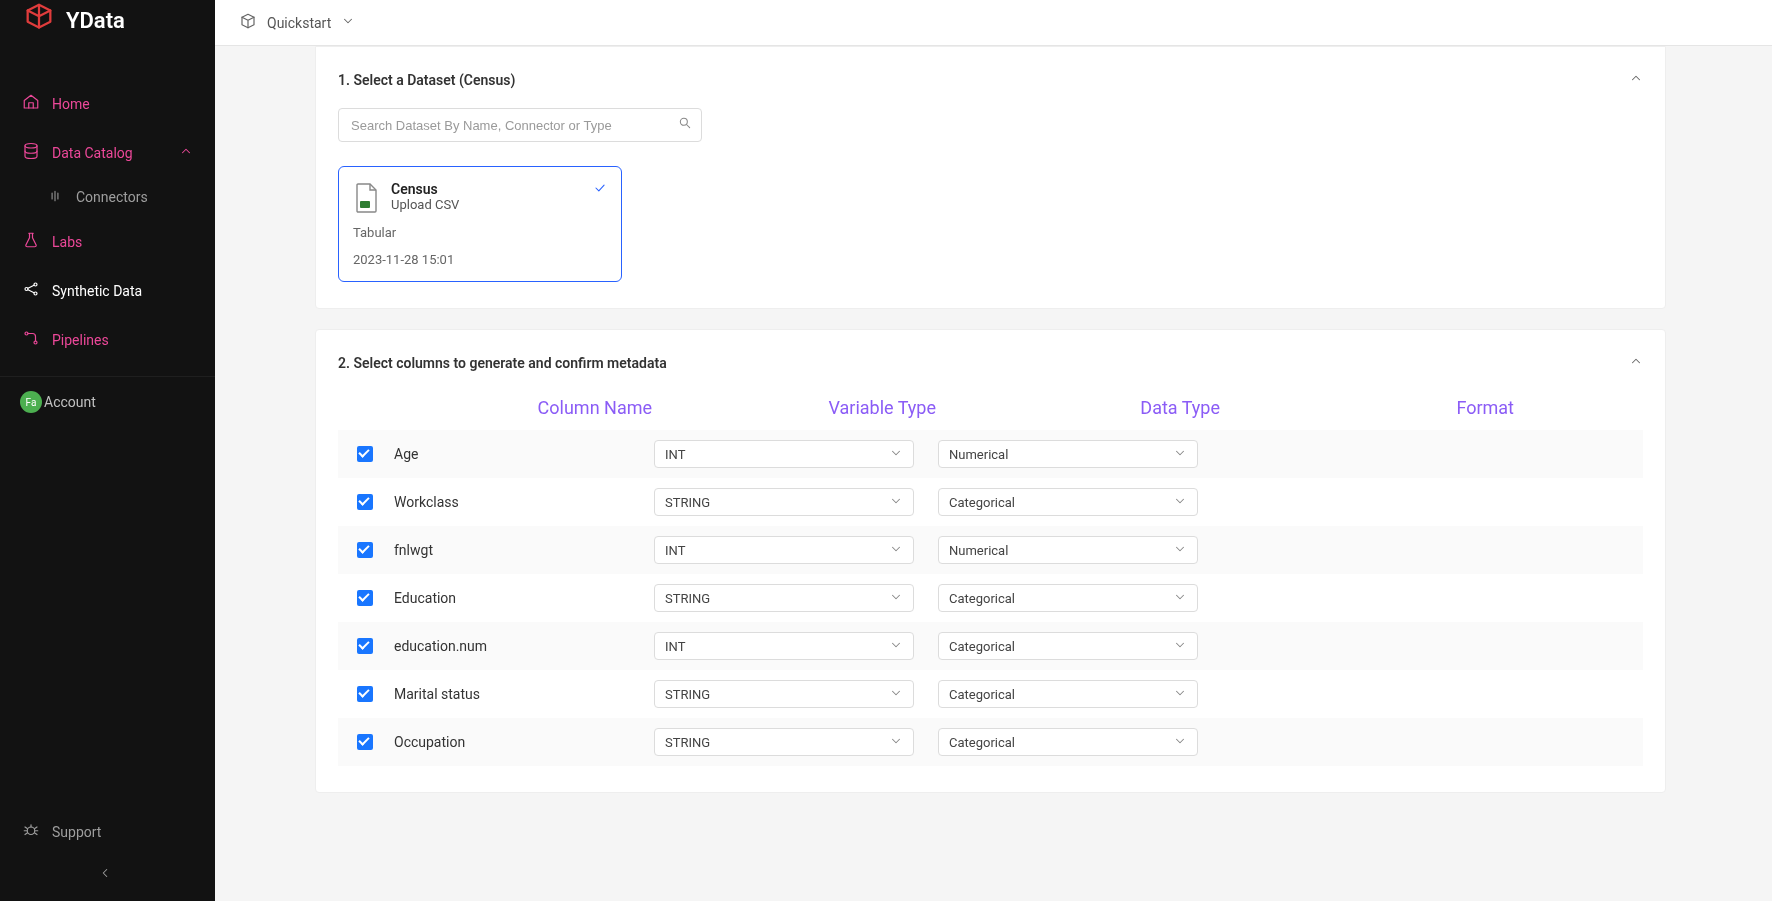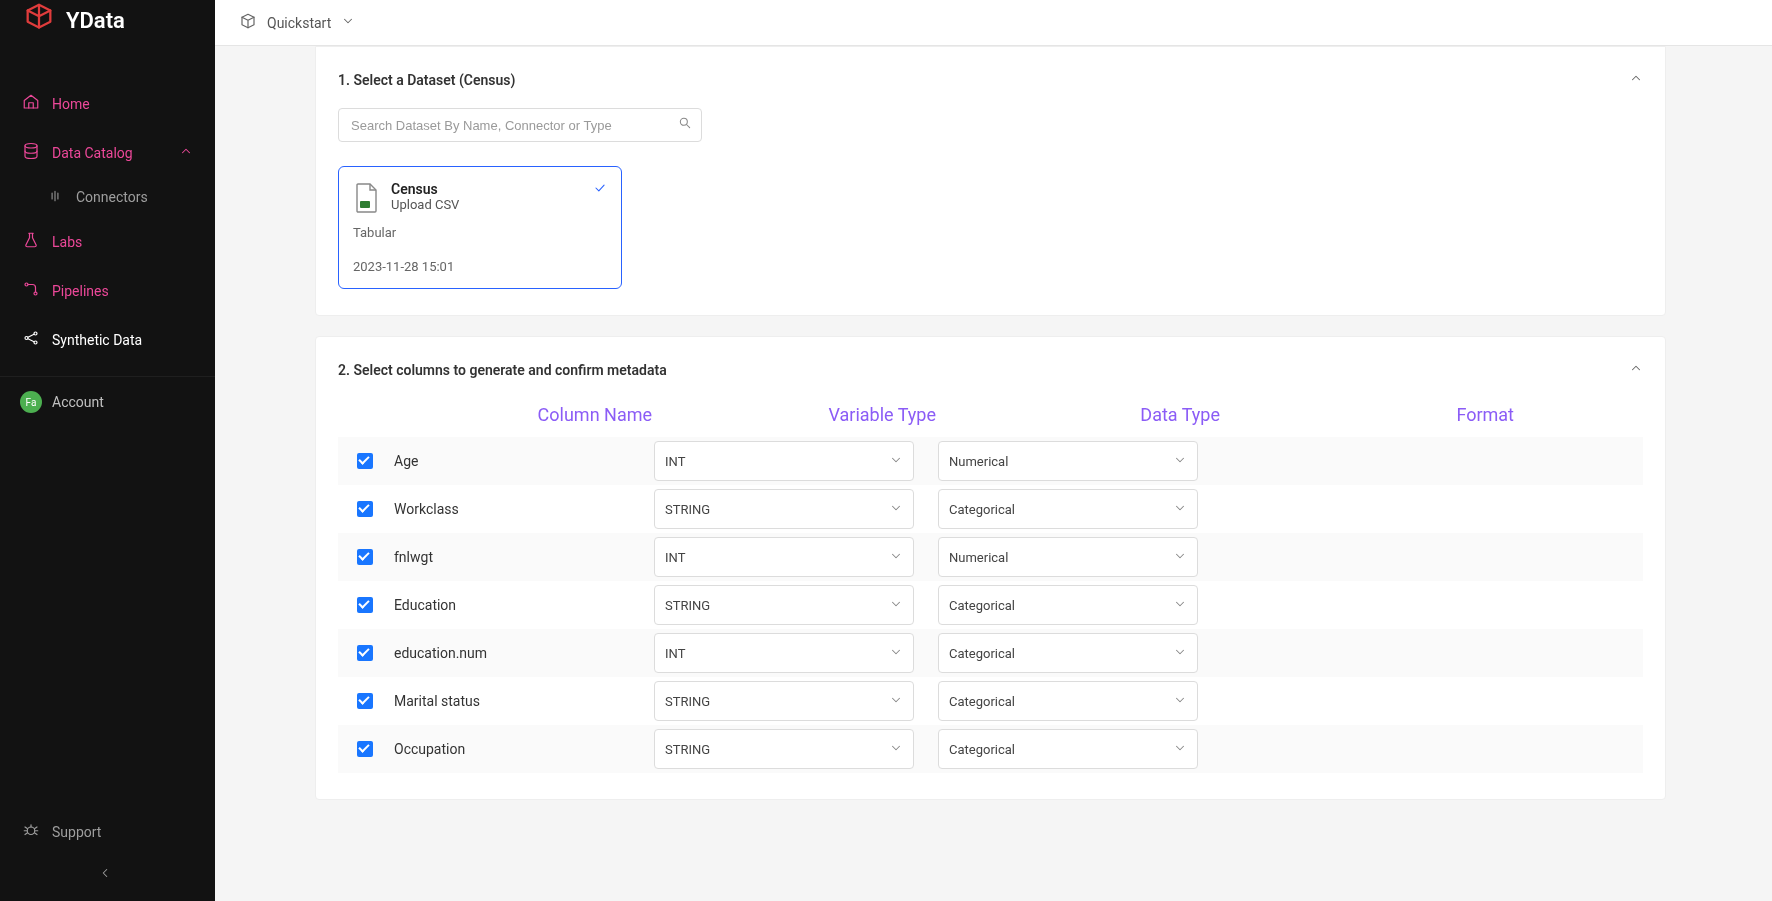--- a/index.html
+++ b/index.html
@@ -11,21 +11,21 @@
 .logo-area { display: flex; align-items: center; padding: 2px 20px 20px 22px; gap: 10px; }
 .logo-text { color: #fff; font-weight: 600; font-size: 22px; }
 
 .nav { flex: 1; padding-top: 20px; }
 .nav-item { display: flex; align-items: center; padding: 14px 22px; gap: 12px; cursor: pointer; color: #ec4899; font-size: 14px; }
 .nav-item.active { color: #fff; }
 .nav-item .chev { margin-left: auto; }
 .nav-sub-item { display: flex; align-items: center; padding: 12px 22px 12px 48px; gap: 12px; cursor: pointer; color: #9e9e9e; font-size: 14px; }
 .nav-sub-item .icon { width: 16px; height: 16px; }
 
-.account-row { display: flex; align-items: center; padding: 14px 20px; gap: 10px; color: #c0c0c0; border-top: 1px solid rgba(255,255,255,0.06); }
+.account-row { display: flex; align-items: center; padding: 14px 20px; gap: 2px; color: #c0c0c0; border-top: 1px solid rgba(255,255,255,0.06); }
 .avatar { width: 22px; height: 22px; border-radius: 50%; background: #4caf50; color: #fff; font-size: 10px; display: flex; align-items: center; justify-content: center; }
 
 .sidebar-bottom { margin-top: auto; padding-bottom: 8px; }
 .support-row { display: flex; align-items: center; padding: 14px 22px; gap: 12px; color: #9e9e9e; cursor: pointer; }
 .collapse-handle { padding: 10px 0 10px 98px; color: #9e9e9e; cursor: pointer; }
 
 .main { flex: 1; display: flex; flex-direction: column; }
 .topbar { height: 46px; border-bottom: 1px solid #e5e5e5; display: flex; align-items: center; padding: 0 24px; gap: 10px; background: #fff; }
 
 .content { flex: 1; overflow-y: auto; padding: 0 106px 0 100px; }
@@ -41,34 +41,34 @@
 .search-input::placeholder { color: #9a9a9a; }
 .search-icon-pos { position: absolute; right: 10px; top: 8px; color: #888; }
 
 .dataset-card { width: 284px; border: 1px solid #2962ff; border-radius: 6px; padding: 14px 0 14px 14px; margin-top: 24px; position: relative; }
 .dataset-card .card-top { display: flex; align-items: flex-start; gap: 12px; }
 .ds-icon { width: 26px; height: 30px; margin-top: 2px; }
 .ds-title { font-weight: 600; font-size: 14px; color: #222; }
 .ds-sub { font-size: 13px; color: #555; }
 .ds-check { position: absolute; right: 14px; top: 14px; color: #2962ff; }
 .ds-meta { color: #666; font-size: 13px; margin-top: 12px; }
-.ds-date { color: #666; font-size: 13px; margin-top: 19px; }
+.ds-date { color: #666; font-size: 13px; margin-top: 12px; }
 
 .cols-panel .panel-header { margin-bottom: 16px; }
 
 .table-head, .table-row { display: grid; grid-template-columns: 54px 260px 284px 284px 294px; align-items: center; }
 .table-head { color: #8b5cf6; font-size: 18px; padding: 10px 0 12px 0; text-align: right; }
 .table-row { height: 48px; }
 .table-row:nth-child(odd) { background: #fafafa; }
 .cell { padding-left: 2px; }
 .cb-cell { display: flex; justify-content: center; }
 .cb { width: 16px; height: 16px; background: #1976ff; border-radius: 2px; position: relative; cursor: pointer; }
 .cb::after { content: ""; position: absolute; left: 4px; top: 1px; width: 4px; height: 8px; border: solid #fff; border-width: 0 2px 2px 0; transform: rotate(45deg); }
 
-.select { display: flex; align-items: center; justify-content: space-between; width: 260px; height: 40px; border: 1px solid #dcdcdc; border-radius: 4px; padding: 0 10px; font-size: 13px; color: #444; cursor: pointer; background: #fff; }
+.select { display: flex; align-items: center; justify-content: space-between; width: 260px; height: 28px; border: 1px solid #dcdcdc; border-radius: 4px; padding: 0 10px; font-size: 13px; color: #444; cursor: pointer; background: #fff; }
 .select .chev { color: #888; }
 
 .icon-svg { width: 18px; height: 18px; stroke: currentColor; fill: none; stroke-width: 1.6; stroke-linecap: round; stroke-linejoin: round; }
 .icon-svg-sm { width: 14px; height: 14px; stroke: currentColor; fill: none; stroke-width: 1.8; stroke-linecap: round; stroke-linejoin: round; }
 </style>
 </head>
 <body>
 
 <div class="app">
 
@@ -107,36 +107,36 @@
               <path d="M7 7 L7 17 M12 4 L12 20 M17 7 L17 17"></path>
             </svg></span>
         <span>Connectors</span>
       </div>
       <div class="nav-item">
         <span><svg class="icon-svg" viewBox="0 0 24 24">
               <path d="M9 3 H15 M10 3 V9 L5 19 A2 2 0 0 0 7 21 H17 A2 2 0 0 0 19 19 L14 9 V3"></path>
             </svg></span>
         <span>Labs</span>
       </div>
-      <div class="nav-item">
-        <span><svg class="icon-svg" viewBox="0 0 24 24">
-              <circle cx="6" cy="6" r="2"></circle>
-              <circle cx="18" cy="18" r="2"></circle>
-              <path d="M8 6 H14 A4 4 0 0 1 18 10 V16"></path>
-            </svg></span>
-        <span>Pipelines</span>
-      </div>
       <div class="nav-item active">
         <span><svg class="icon-svg" viewBox="0 0 24 24" style="stroke:#fff;">
               <circle cx="6" cy="12" r="2"></circle>
               <circle cx="18" cy="6" r="2"></circle>
               <circle cx="18" cy="18" r="2"></circle>
               <path d="M8 11 L16 7 M8 13 L16 17"></path>
             </svg></span>
         <span>Synthetic Data</span>
+      </div>
+      <div class="nav-item">
+        <span><svg class="icon-svg" viewBox="0 0 24 24">
+              <circle cx="6" cy="6" r="2"></circle>
+              <circle cx="18" cy="18" r="2"></circle>
+              <path d="M8 6 H14 A4 4 0 0 1 18 10 V16"></path>
+            </svg></span>
+        <span>Pipelines</span>
       </div>
 
       <div class="account-row" style="margin-top:12px;">
         <span class="avatar">Fa</span>
         <span>Account</span>
       </div>
     </nav>
 
     <div class="sidebar-bottom">
       <div class="support-row">

